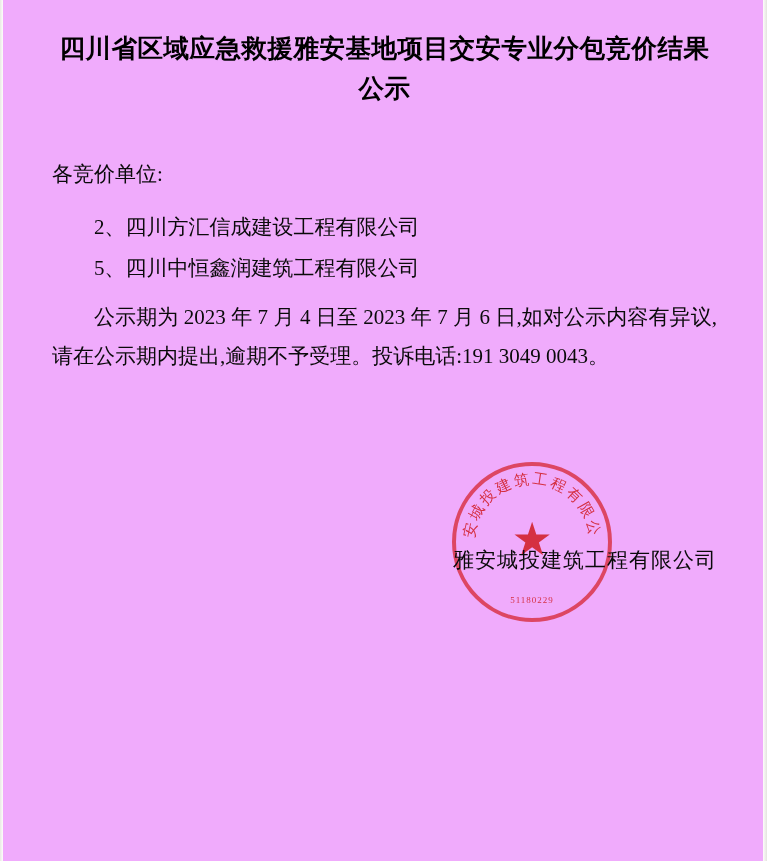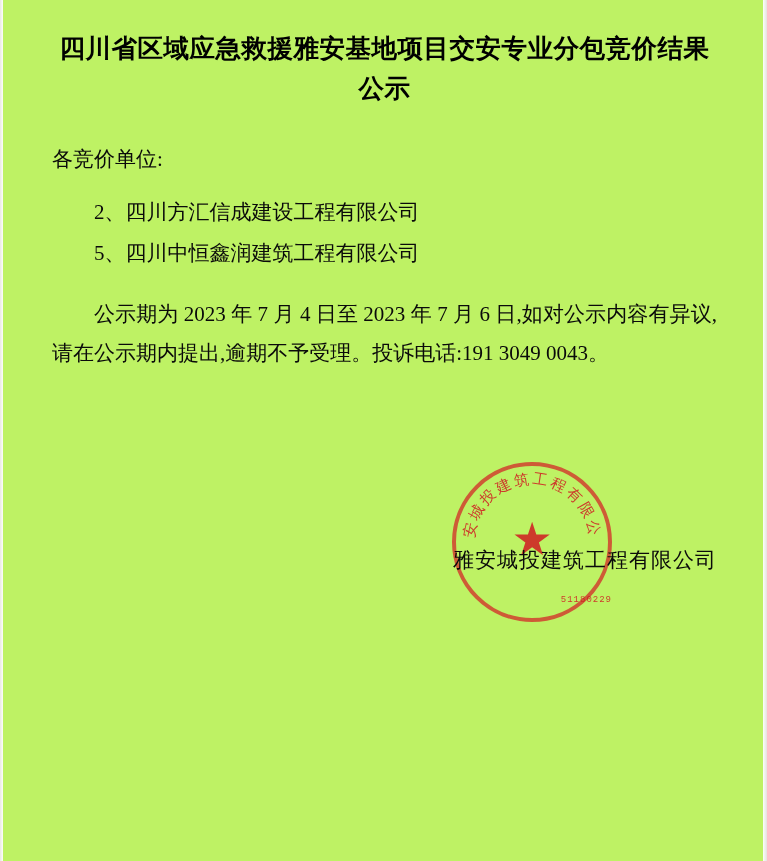--- a/index.html
+++ b/index.html
@@ -13,39 +13,39 @@
     position: relative;
     font-family: "Liberation Serif", "DejaVu Serif", serif;
     color: #101010;
     overflow: hidden;
   }
   .page {
     position: absolute;
     left: 0; top: 0;
     width: 767px;
     height: 861px;
-    background: #bef264;
+    background: #f0abfc;
   }
   .doc-title {
     position: absolute;
     left: 52px;
     top: 28px;
     width: 665px;
     text-align: center;
     font-family: "DejaVu Sans", "Liberation Sans", sans-serif;
     font-weight: bold;
     font-size: 25.5px;
     line-height: 40px;
     letter-spacing: 0.5px;
     color: #000000;
   }
   .body-block {
     position: absolute;
     left: 52px;
-    top: 140px;
+    top: 155px;
     width: 665px;
   }
   p {
     margin: 0;
     font-size: 21px;
     line-height: 39px;
     color: #0a0a0a;
     text-align: justify;
     text-justify: inter-ideograph;
   }
@@ -54,21 +54,21 @@
   }
   .para-indent {
     text-indent: 42px;
   }
   .list-item {
     text-indent: 42px;
     margin-top: 2px;
   }
   .spacer-sm { height: 6px; }
   .closing {
-    margin-top: 16px;
+    margin-top: 4px;
   }
   .signature {
     position: absolute;
     left: 52px;
     top: 540px;
     width: 665px;
     text-align: right;
   }
   .signature p {
     font-size: 21px;
@@ -113,25 +113,25 @@
     font-size: 46px;
     line-height: 46px;
     color: rgba(208, 26, 33, 0.85);
     font-family: "DejaVu Sans", sans-serif;
   }
   .seal-bottom {
     position: absolute;
     left: 0;
     bottom: 17px;
     width: 100%;
-    text-align: right;
+    text-align: center;
     font-size: 9px;
     letter-spacing: 1px;
     color: rgba(208, 26, 33, 0.85);
-    font-family: Liberation Mono, monospace;
+    font-family: Liberation Serif, serif;
   }
   .edge-left {
     position: absolute;
     left: 0; top: 0;
     width: 3px; height: 861px;
     background: linear-gradient(to right, #e9e9e4, #fdfdfb);
   }
   .edge-right {
     position: absolute;
     right: 0; top: 0;

